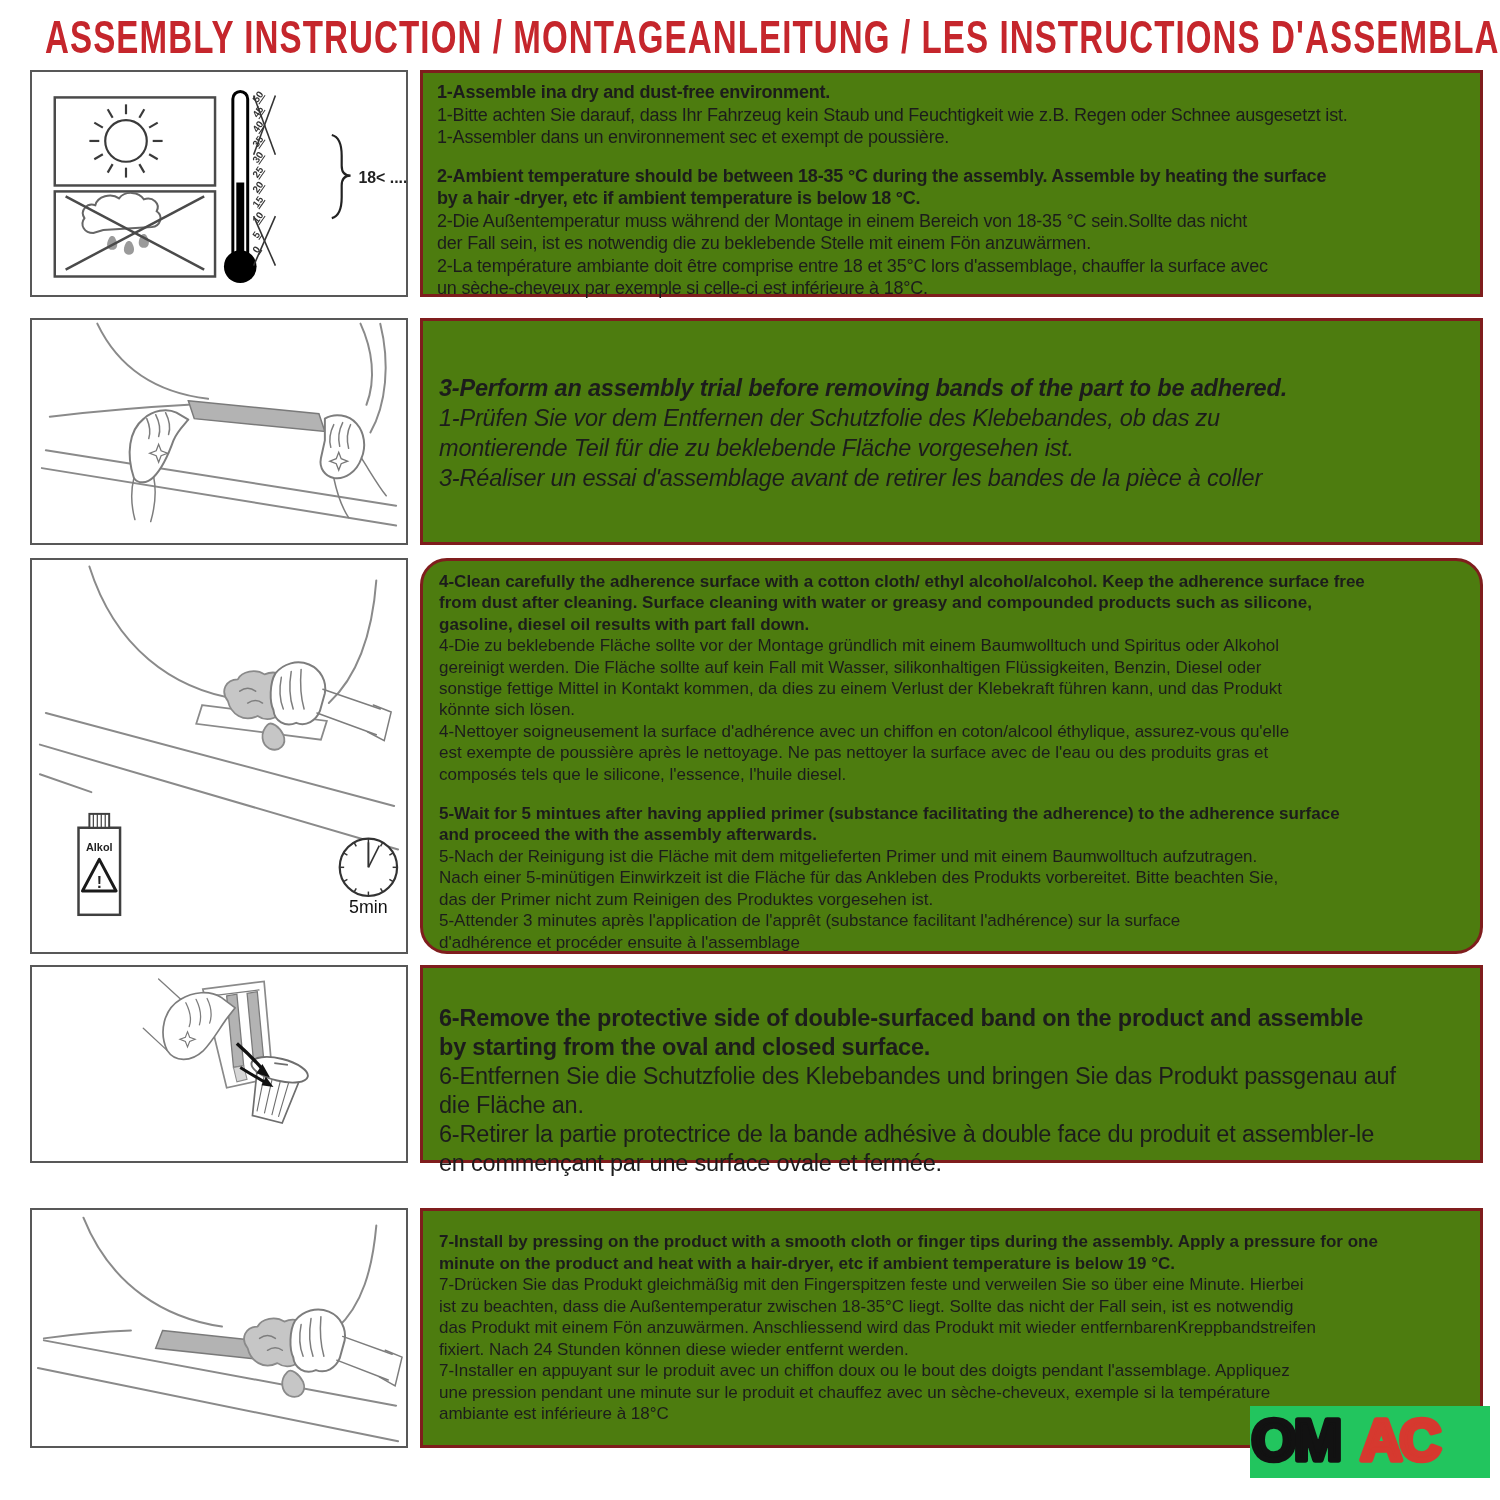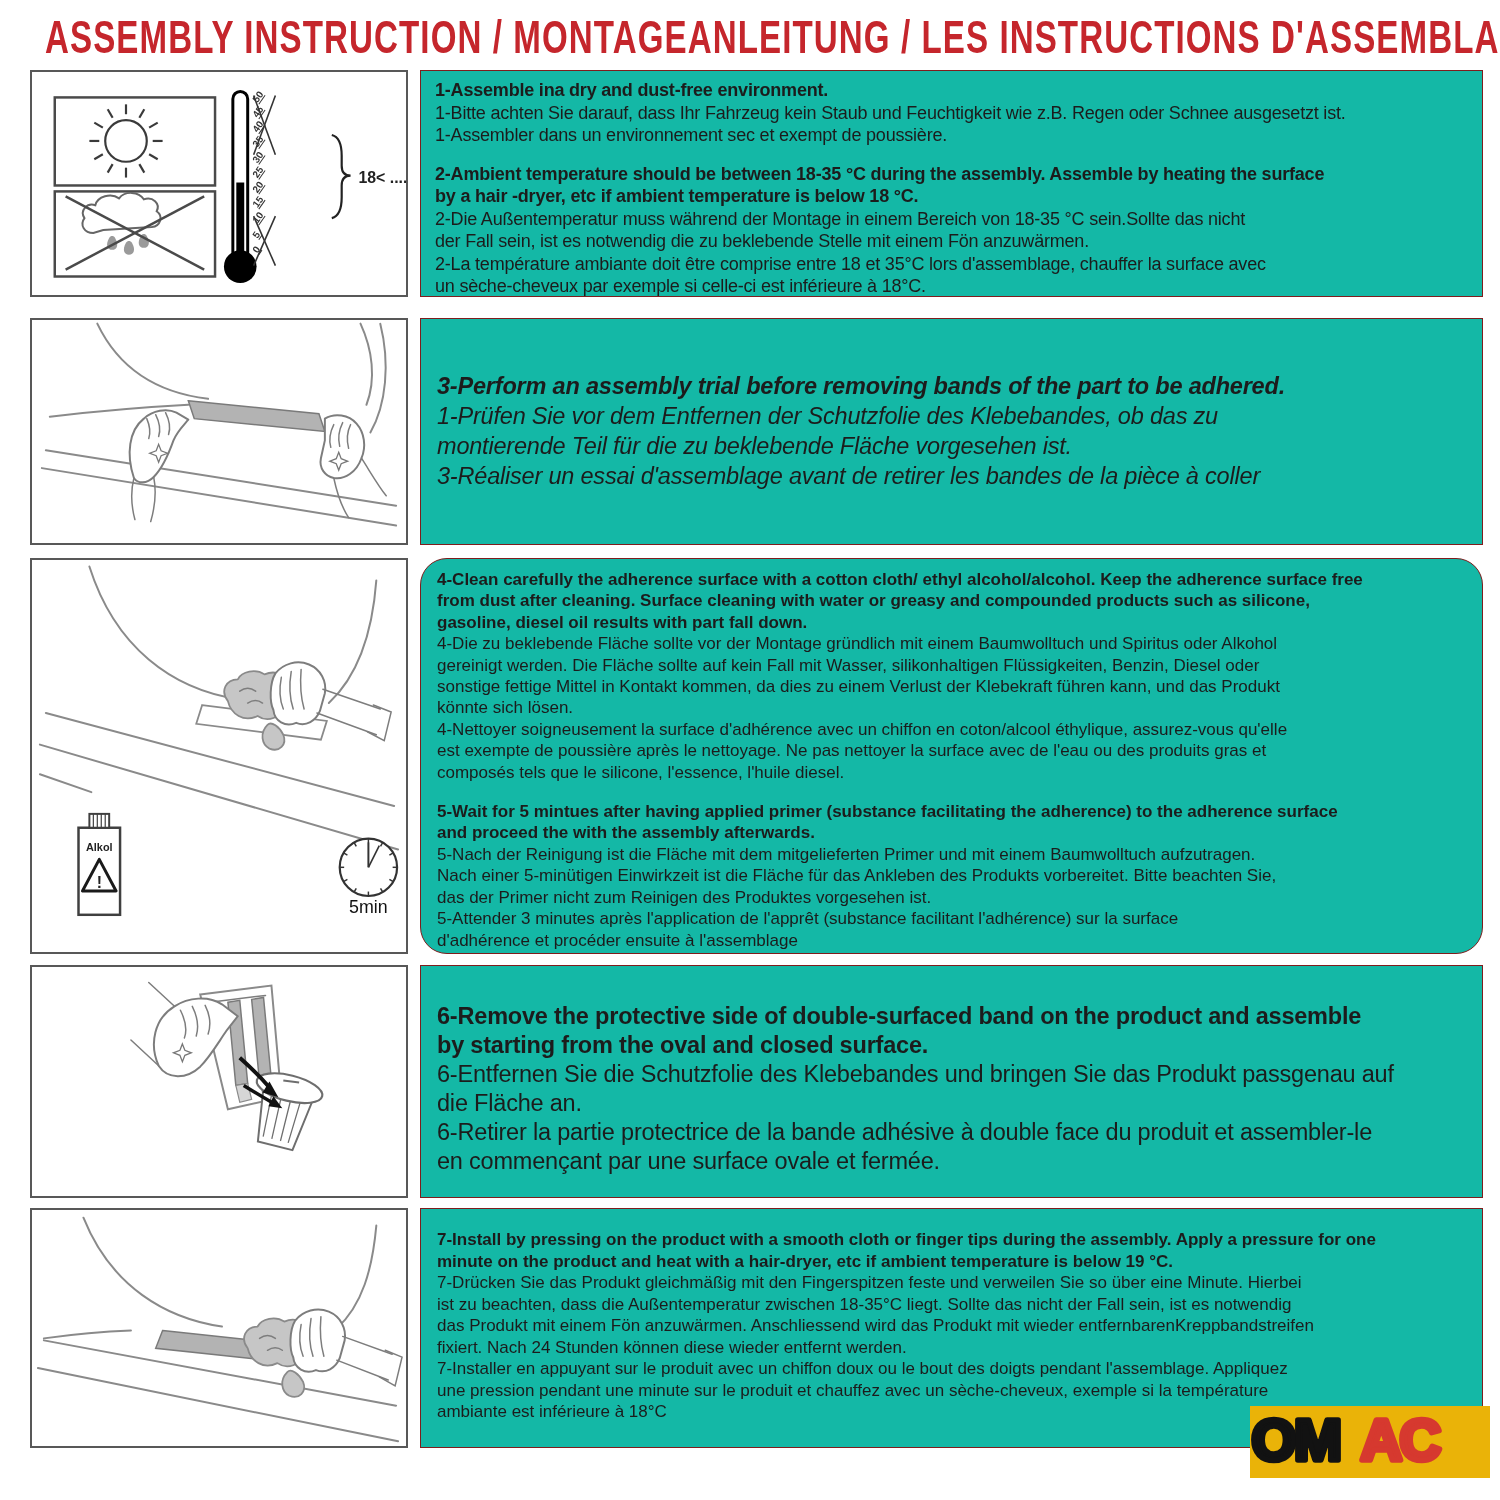--- a/index.html
+++ b/index.html
@@ -6,21 +6,21 @@
   .page{position:relative;width:1500px;height:1500px;background:#ffffff;
         font-family:"Liberation Sans",sans-serif;color:#1c1c1c;overflow:hidden;}
   .title{position:absolute;left:45px;top:10px;font-size:46px;font-weight:bold;
          color:#c5262c;white-space:nowrap;letter-spacing:1.5px;
          transform:scaleX(0.72);transform-origin:0 0;}
   .row{position:absolute;left:0;width:1500px;}
   .imgbox{position:absolute;left:30px;top:0;width:378px;height:100%;
           border:2.5px solid #585858;background:#fff;box-sizing:border-box;}
   .imgbox svg{display:block;width:100%;height:100%;}
   .textbox{position:absolute;left:420px;top:0;width:1063px;height:100%;
-           border:1px solid #7f1d1d;background:#14b8a6;box-sizing:border-box;}
+           border:3px solid #7f1d1d;background:#4d7c0f;box-sizing:border-box;}
   .textbox p{margin:0;white-space:pre-line;}
   .b{font-weight:bold;}
   .mid{padding:8px 14px 0;}
   .mid p{font-size:18px;line-height:22.5px;letter-spacing:-0.2px;}
   .big{padding:52px 16px 0;}
   .big p{font-size:23.5px;line-height:30px;letter-spacing:-0.2px;font-style:italic;}
   .big4{padding:36px 16px 0;}
   .big4 p{font-size:23.5px;line-height:29px;letter-spacing:-0.2px;}
   .small{padding:10px 16px 0;border-radius:27px;}
   .small p{font-size:17px;line-height:21.4px;}
@@ -31,21 +31,21 @@
   
   .ln{stroke:#8a8a8a;stroke-width:2;fill:none;stroke-linecap:round;}
   .hand{fill:#fff;stroke:#7d7d7d;stroke-width:2;stroke-linejoin:round;}
   .fing{fill:none;stroke:#7d7d7d;stroke-width:1.5;stroke-linecap:round;}
   .cloth{fill:#c6c6c6;stroke:#8a8a8a;stroke-width:1.8;stroke-linejoin:round;}
   .strip{fill:#b3b3b3;stroke:#7a7a7a;stroke-width:1.5;}
   .tick{font-family:"Liberation Sans",sans-serif;font-size:10px;font-weight:bold;
         fill:#333;text-decoration:underline;}
   .svglabel{font-family:"Liberation Sans",sans-serif;font-weight:bold;fill:#222;}
   .logo{position:absolute;left:1250px;top:1406px;width:240px;height:72px;
-        background:#eab308;z-index:3;}
+        background:#22c55e;z-index:3;}
 </style>
 </head>
 <body>
 
 <div class="page">
 
   <div class="title">ASSEMBLY INSTRUCTION / MONTAGEANLEITUNG / LES INSTRUCTIONS D'ASSEMBLAGE</div>
 
   <div class="row" style="top:70px;height:227px;">
     <div class="imgbox">
@@ -208,21 +208,21 @@
       <p class="b sp3">5-Wait for 5 mintues after having applied primer (substance facilitating the adherence) to the adherence surface
 and proceed the with the assembly afterwards.</p>
       <p>5-Nach der Reinigung ist die Fläche mit dem mitgelieferten Primer und mit einem Baumwolltuch aufzutragen.
 Nach einer 5-minütigen Einwirkzeit ist die Fläche für das Ankleben des Produkts vorbereitet. Bitte beachten Sie,
 das der Primer nicht zum Reinigen des Produktes vorgesehen ist.</p>
       <p>5-Attender 3 minutes après l'application de l'apprêt (substance facilitant l'adhérence) sur la surface
 d'adhérence et procéder ensuite à l'assemblage</p>
     </div>
   </div>
 
-  <div class="row" style="top:965px;height:233px;">
+  <div class="row" style="top:965px;height:198px;">
     <div class="imgbox">
       <svg viewBox="0 0 378 228">
         <path d="M170,26 L242,17 L252,130 L198,142 Z" fill="#fff" stroke="#8a8a8a" stroke-width="2"></path>
         <path class="fing" d="M180,34 L236,27"></path>
         <polygon class="strip" points="198,34 210,32 218,116 206,118"></polygon>
         <polygon class="strip" points="222,31 234,29 242,113 230,115"></polygon>
         <polygon points="206,118 218,116 222,132 210,135" fill="#d6d6d6" stroke="#8a8a8a" stroke-width="1.2"></polygon>
         <polygon points="230,115 242,113 247,128 235,131" fill="#d6d6d6" stroke="#8a8a8a" stroke-width="1.2"></polygon>
         <g transform="rotate(14 254 146)">
           <path d="M228,124 L280,124 L272,180 L236,180 Z" fill="#fff" stroke="#6e6e6e" stroke-width="2"></path>

